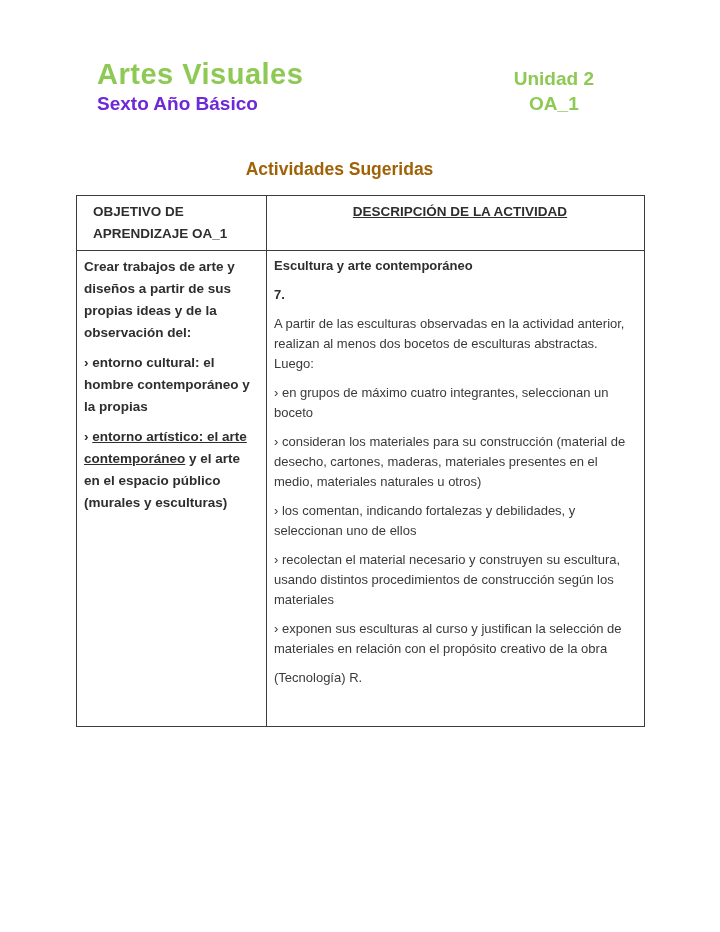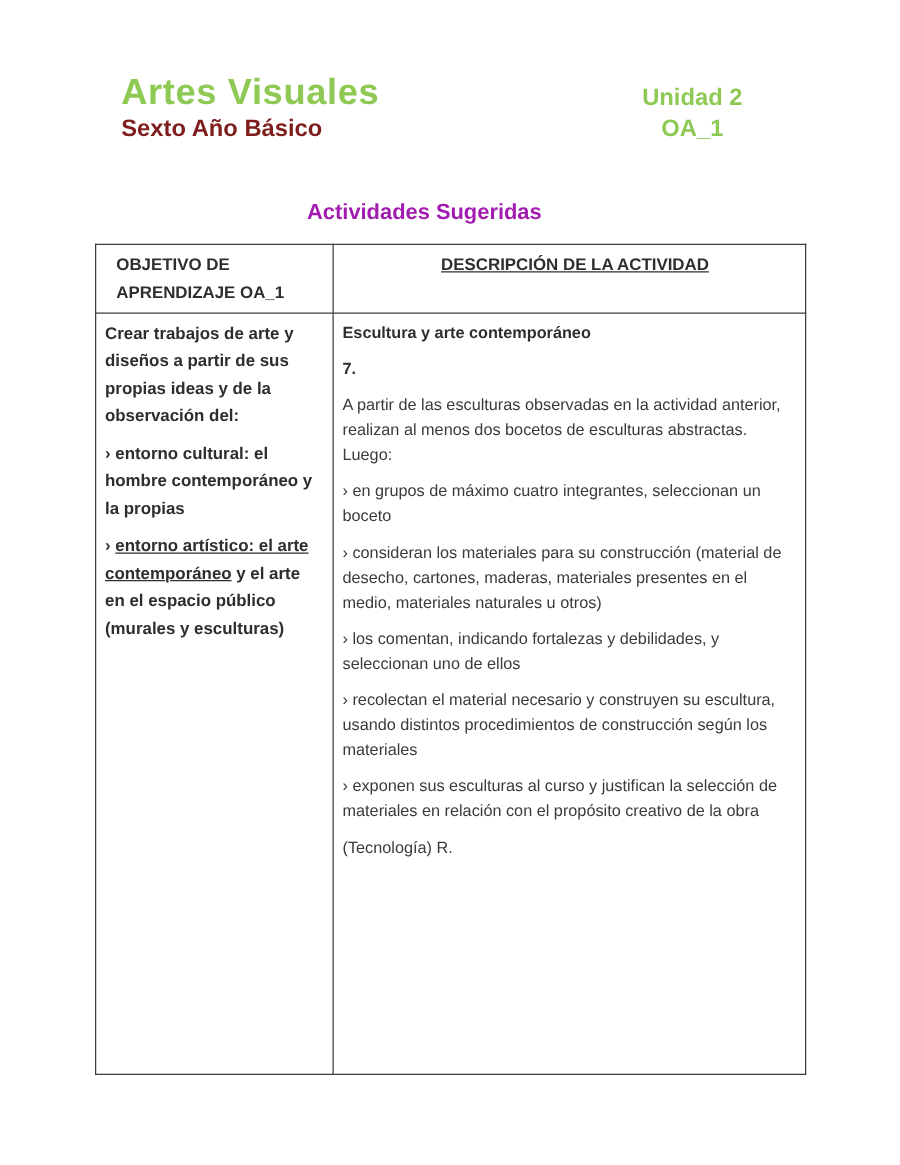--- a/index.html
+++ b/index.html
@@ -22,41 +22,41 @@
     margin-top: 12px;
   }
   .doc-title {
     color: #8ec954;
     font-size: 29px;
     font-weight: bold;
     line-height: 34px;
     letter-spacing: 0.5px;
   }
   .doc-subtitle {
-    color: #7f1d1d;
+    color: #6d28d9;
     font-size: 19px;
     font-weight: bold;
     line-height: 25px;
   }
   .header-right { text-align: center; }
   .unit-label, .oa-label {
     color: #8ec954;
     font-size: 19px;
     font-weight: bold;
     line-height: 25px;
   }
 
   
   .section-title {
     margin-top: 41px;
     width: 720px;
     padding-right: 41px;
     box-sizing: border-box;
     text-align: center;
-    color: #a21caf;
+    color: #a16207;
     font-size: 17.5px;
     font-weight: bold;
     line-height: 24px;
   }
 
   
   table.activity-table {
     border-collapse: collapse;
     table-layout: fixed;
     width: 568px;
@@ -73,21 +73,21 @@
   .activity-table th {
     height: 50px;
     font-size: 13.5px;
     font-weight: bold;
     line-height: 22px;
     color: #2e2e2e;
     padding-left: 16px;
   }
   th.obj-header { text-align: left; }
   th.desc-header { text-align: center; text-decoration: underline; }
-  .activity-table td { height: 609px; }
+  .activity-table td { height: 476px; }
 
   
   .cell-objective p {
     margin: 0 0 8px 0;
     font-size: 13.5px;
     font-weight: bold;
     line-height: 22px;
     color: #2e2e2e;
   }
   .cell-description p {

